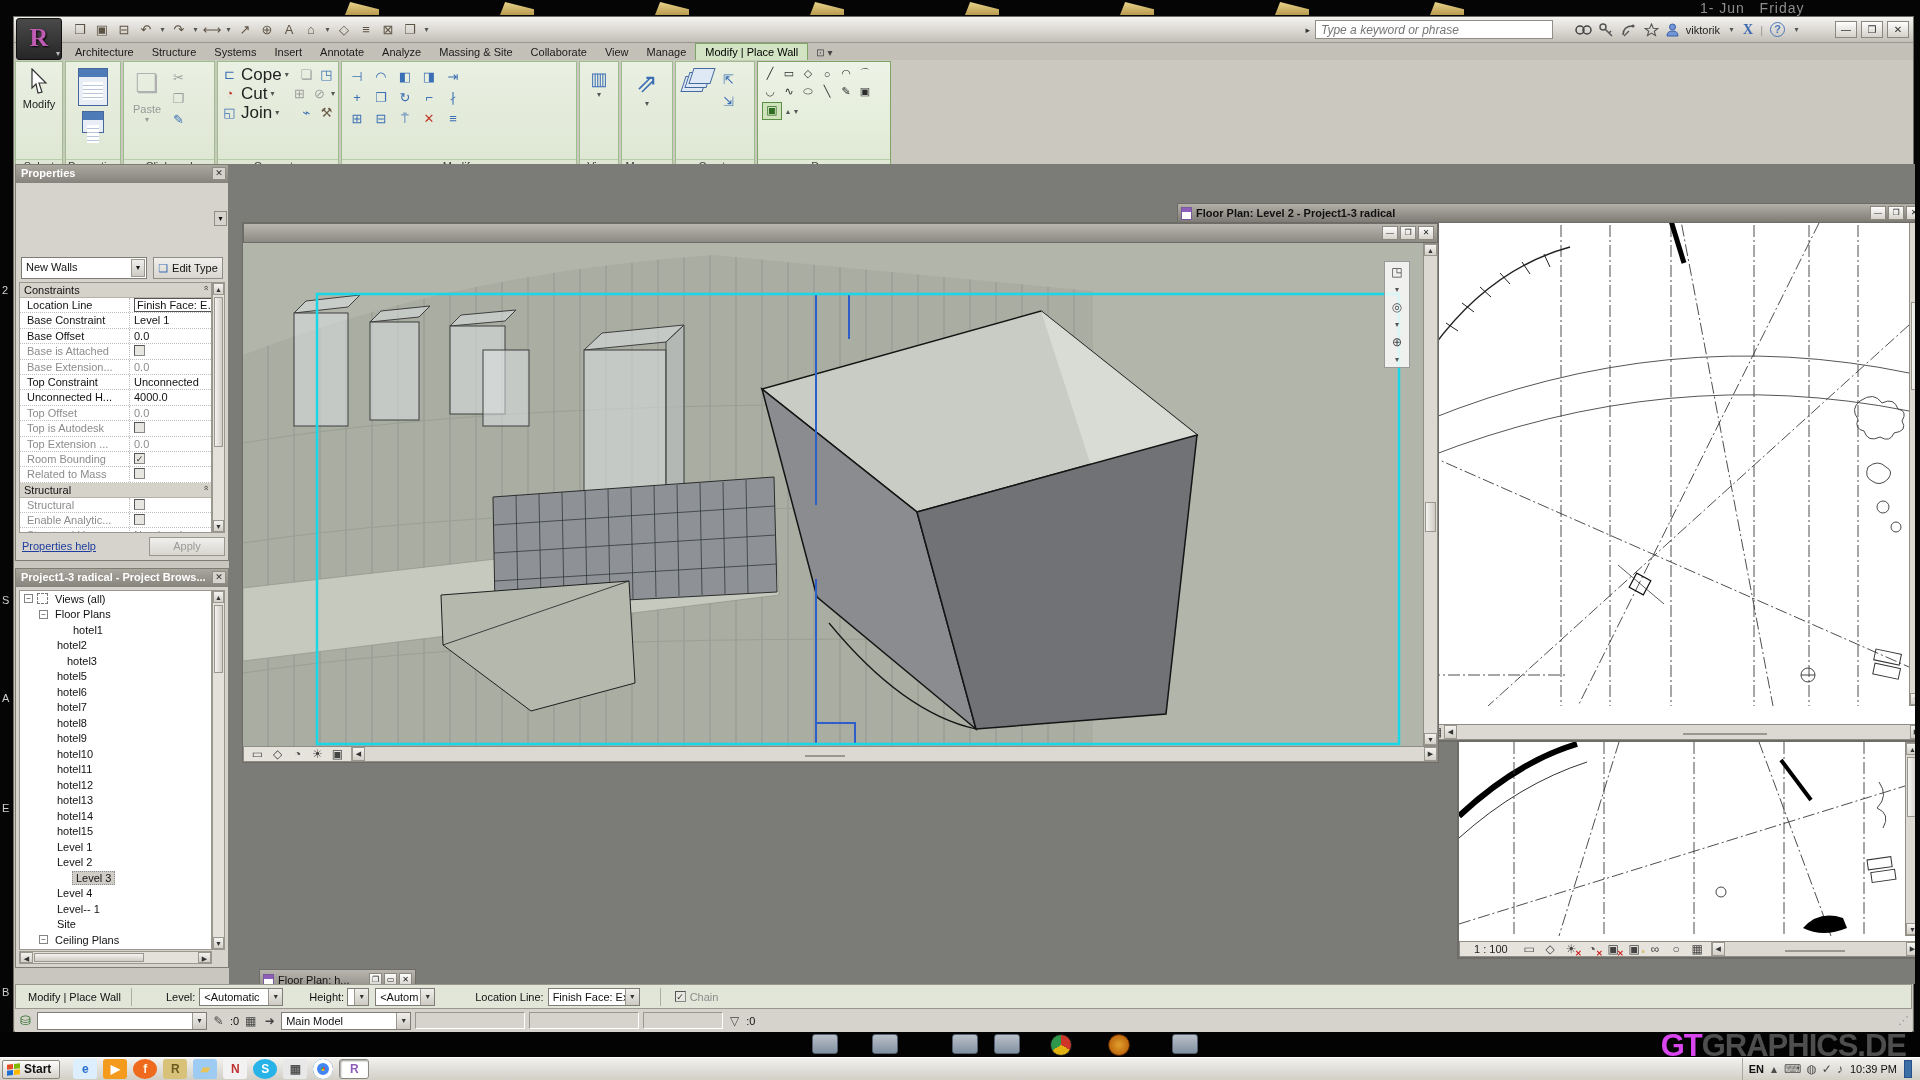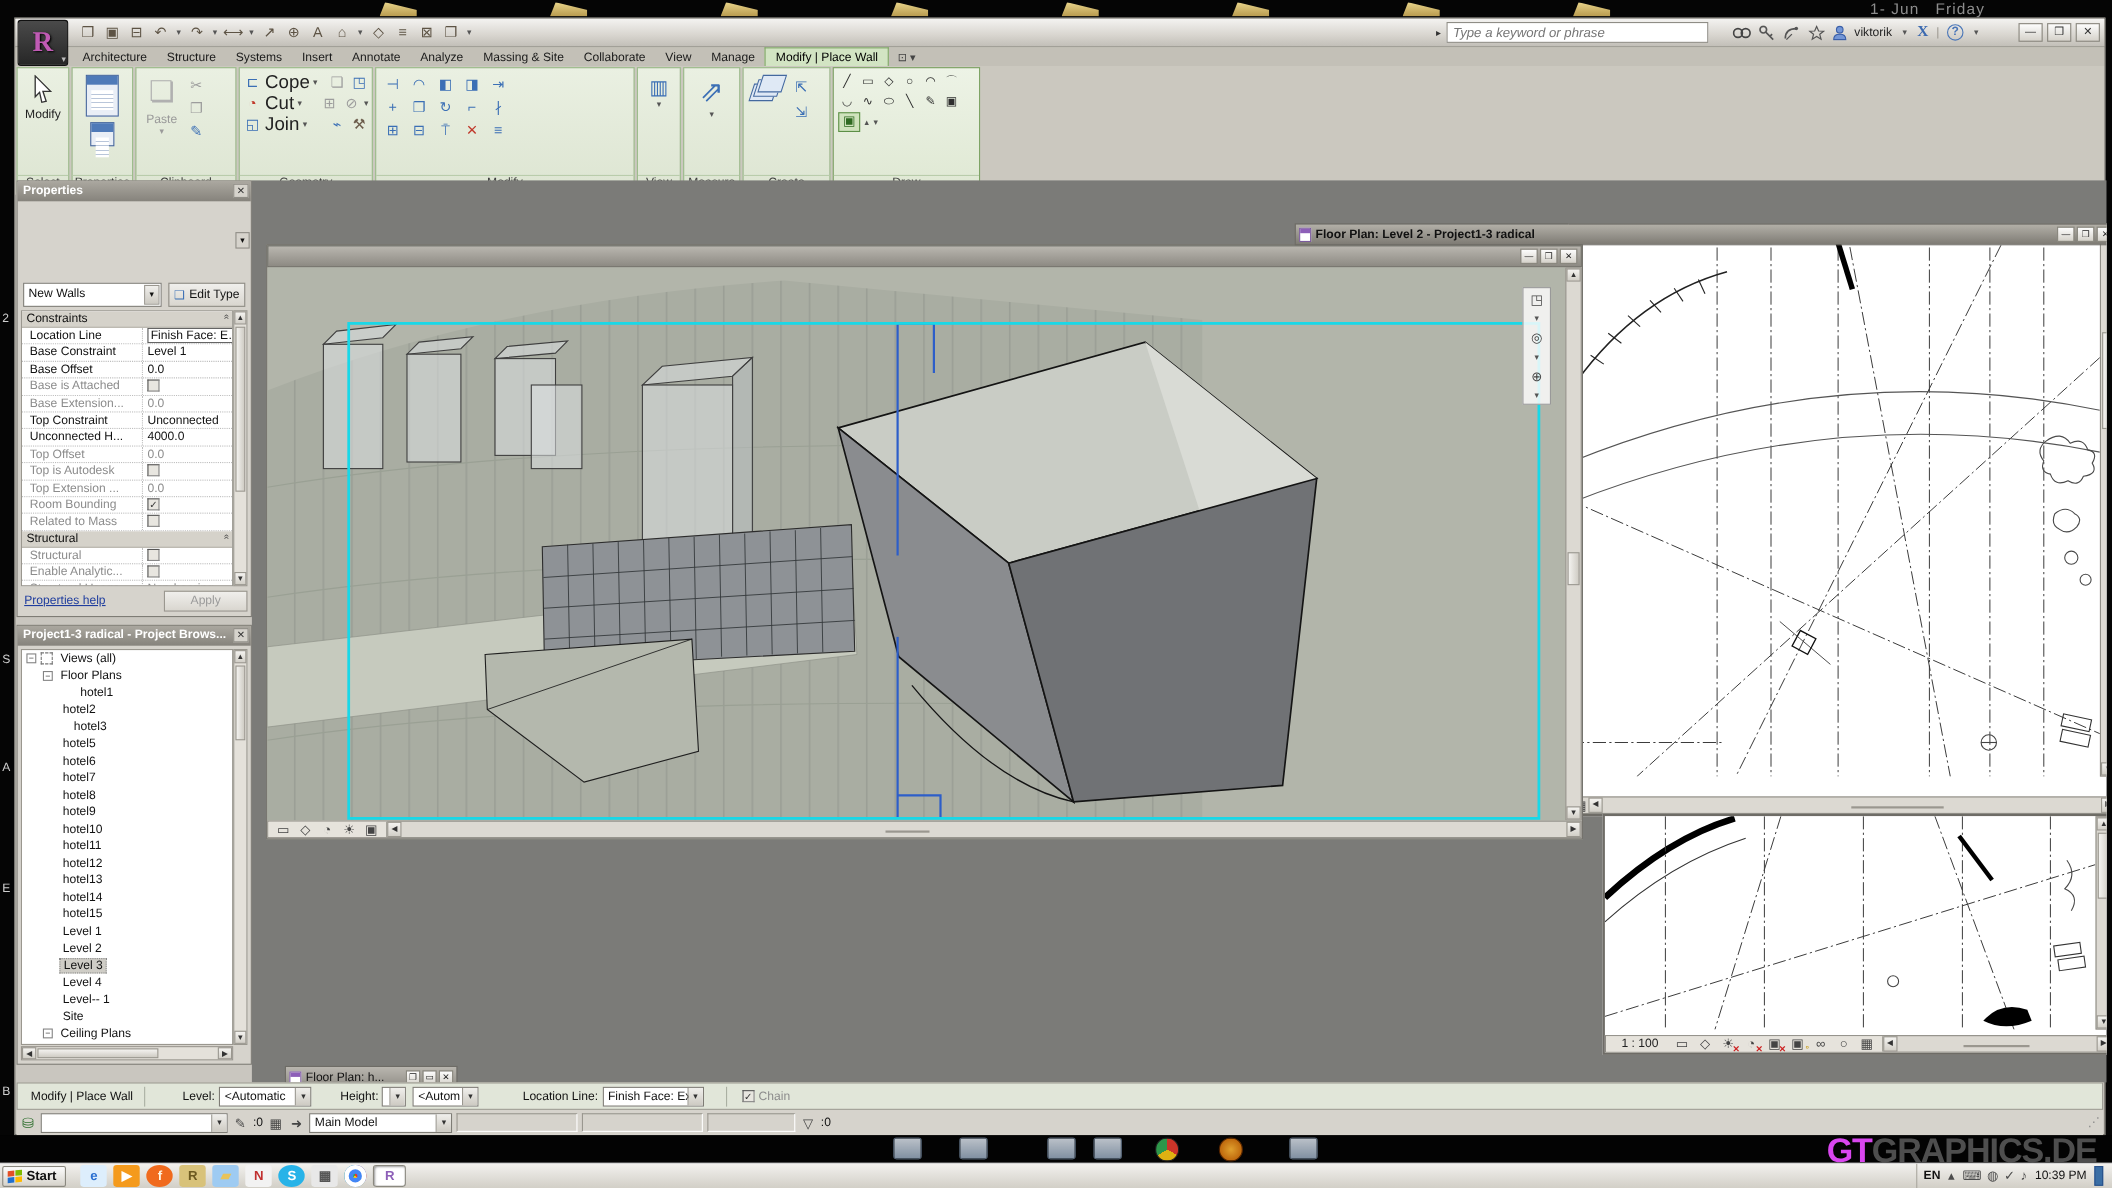--- a/index.html
+++ b/index.html
@@ -532,21 +532,21 @@
         </div>
         <div class="trow" style="padding-left: 34px;">
           <span class="tlabel">hotel15</span>
         </div>
         <div class="trow" style="padding-left: 34px;">
           <span class="tlabel">Level 1</span>
         </div>
         <div class="trow" style="padding-left: 34px;">
           <span class="tlabel">Level 2</span>
         </div>
-        <div class="trow" style="padding-left: 34px;">
+        <div class="trow" style="padding-left: 52px;">
           <span class="tlabel sel">Level 3</span>
         </div>
         <div class="trow" style="padding-left: 34px;">
           <span class="tlabel">Level 4</span>
         </div>
         <div class="trow" style="padding-left: 34px;">
           <span class="tlabel">Level-- 1</span>
         </div>
         <div class="trow" style="padding-left: 34px;">
           <span class="tlabel">Site</span>

